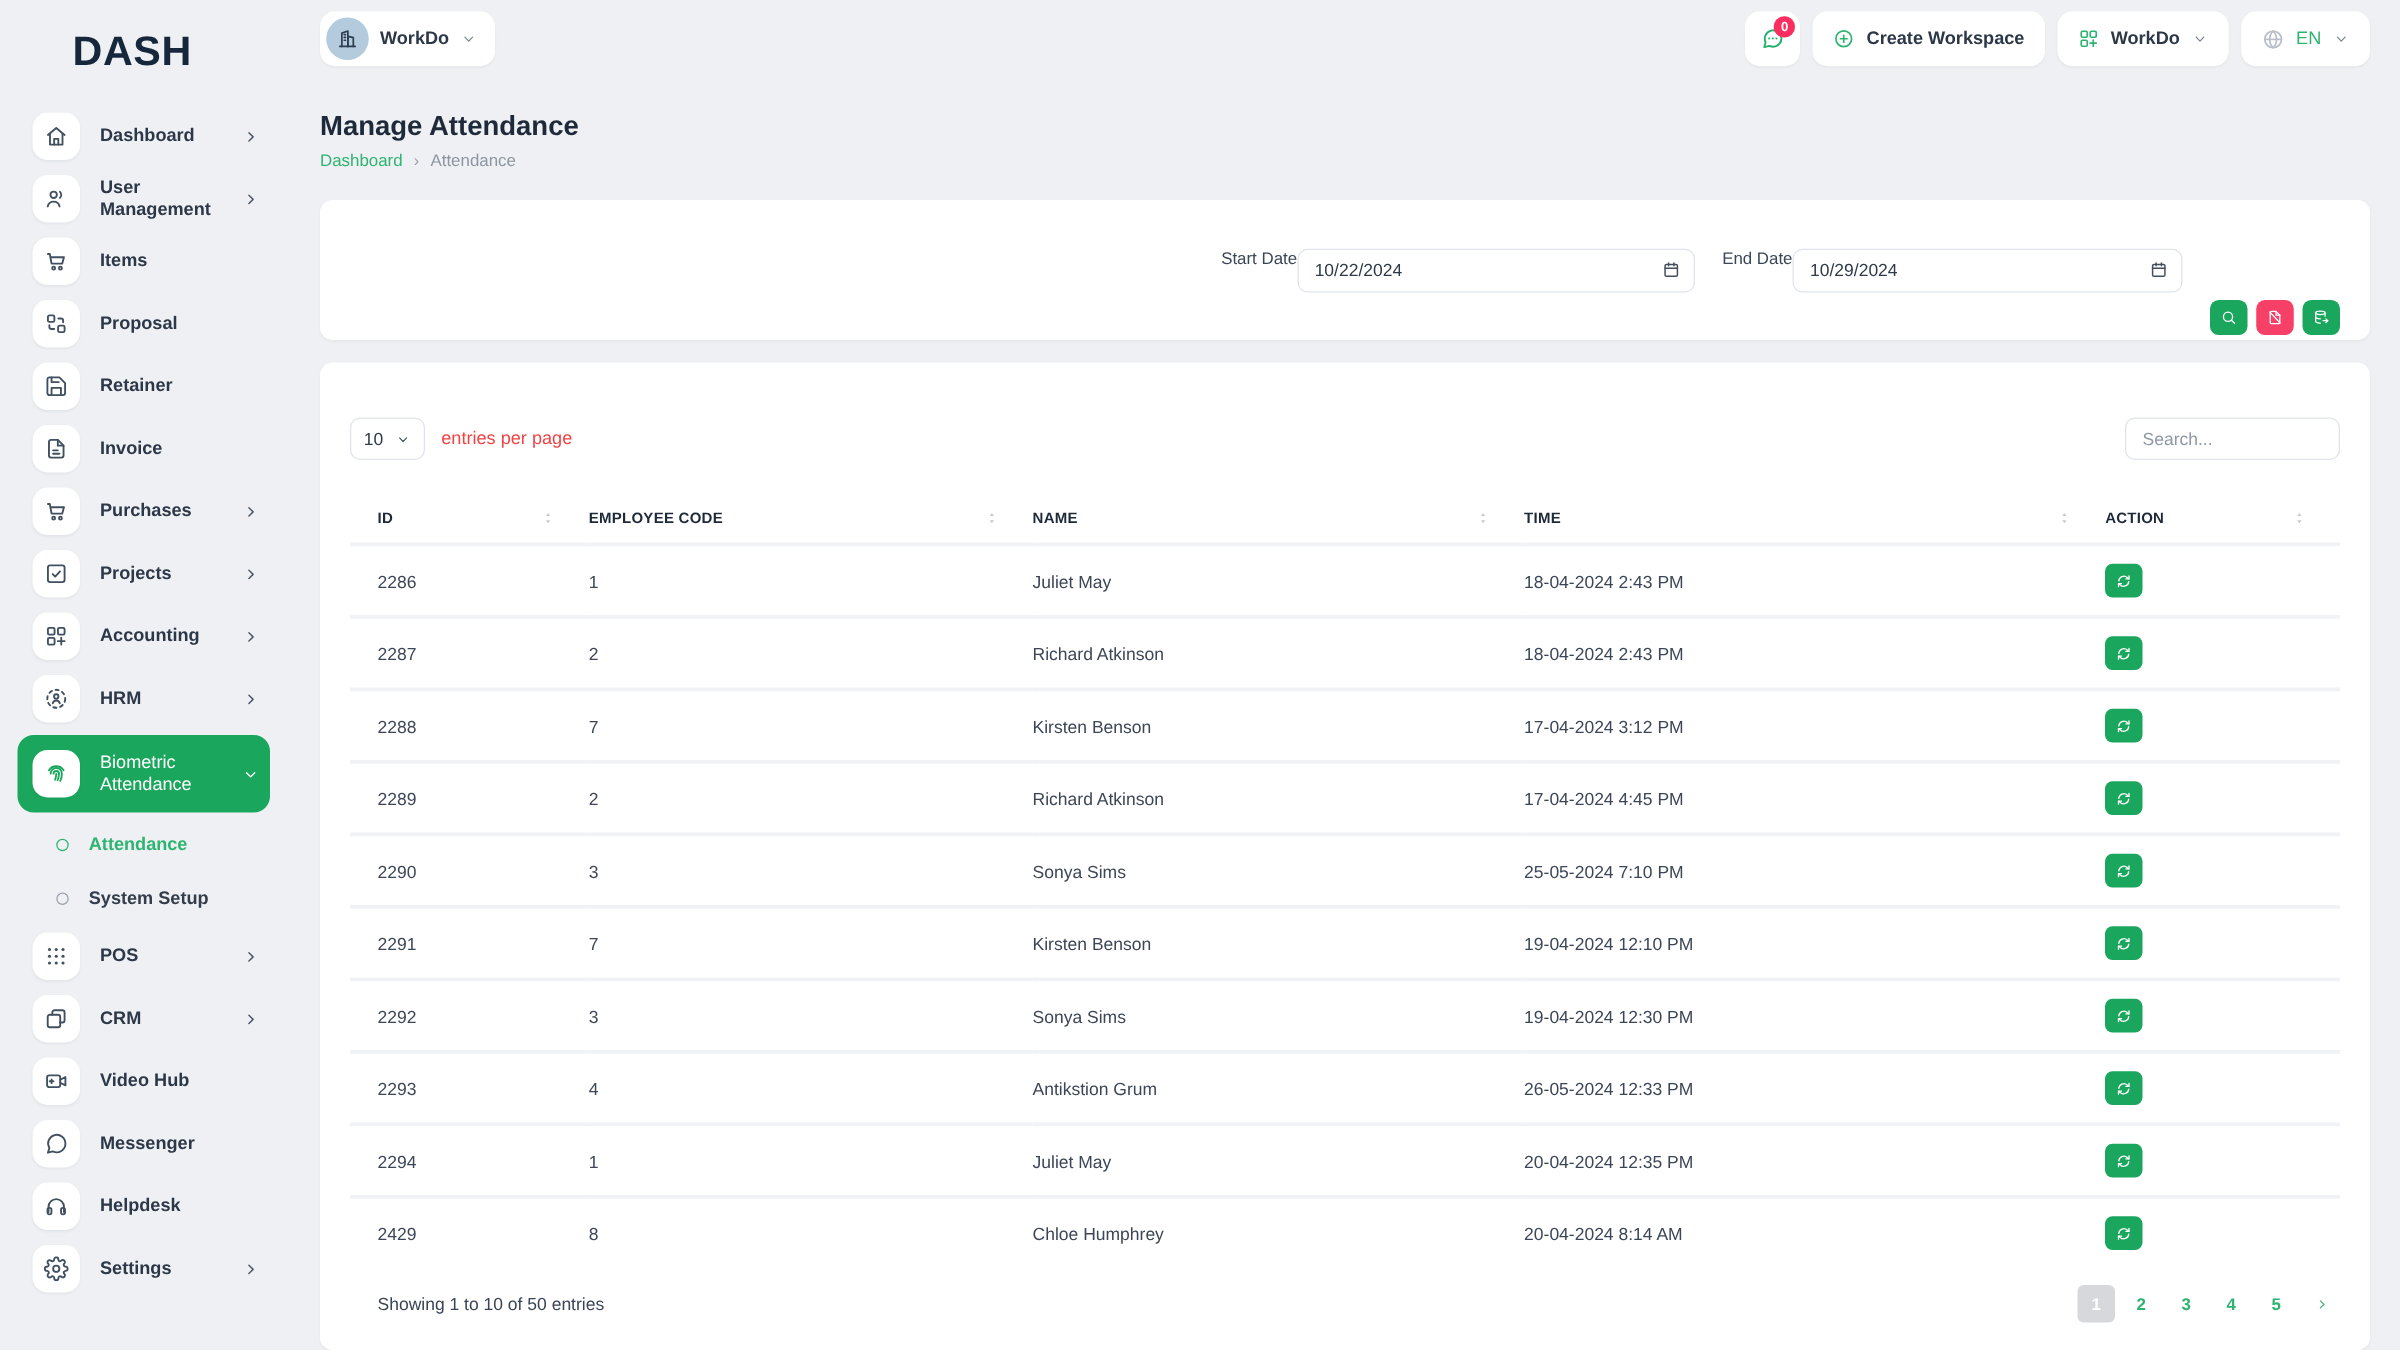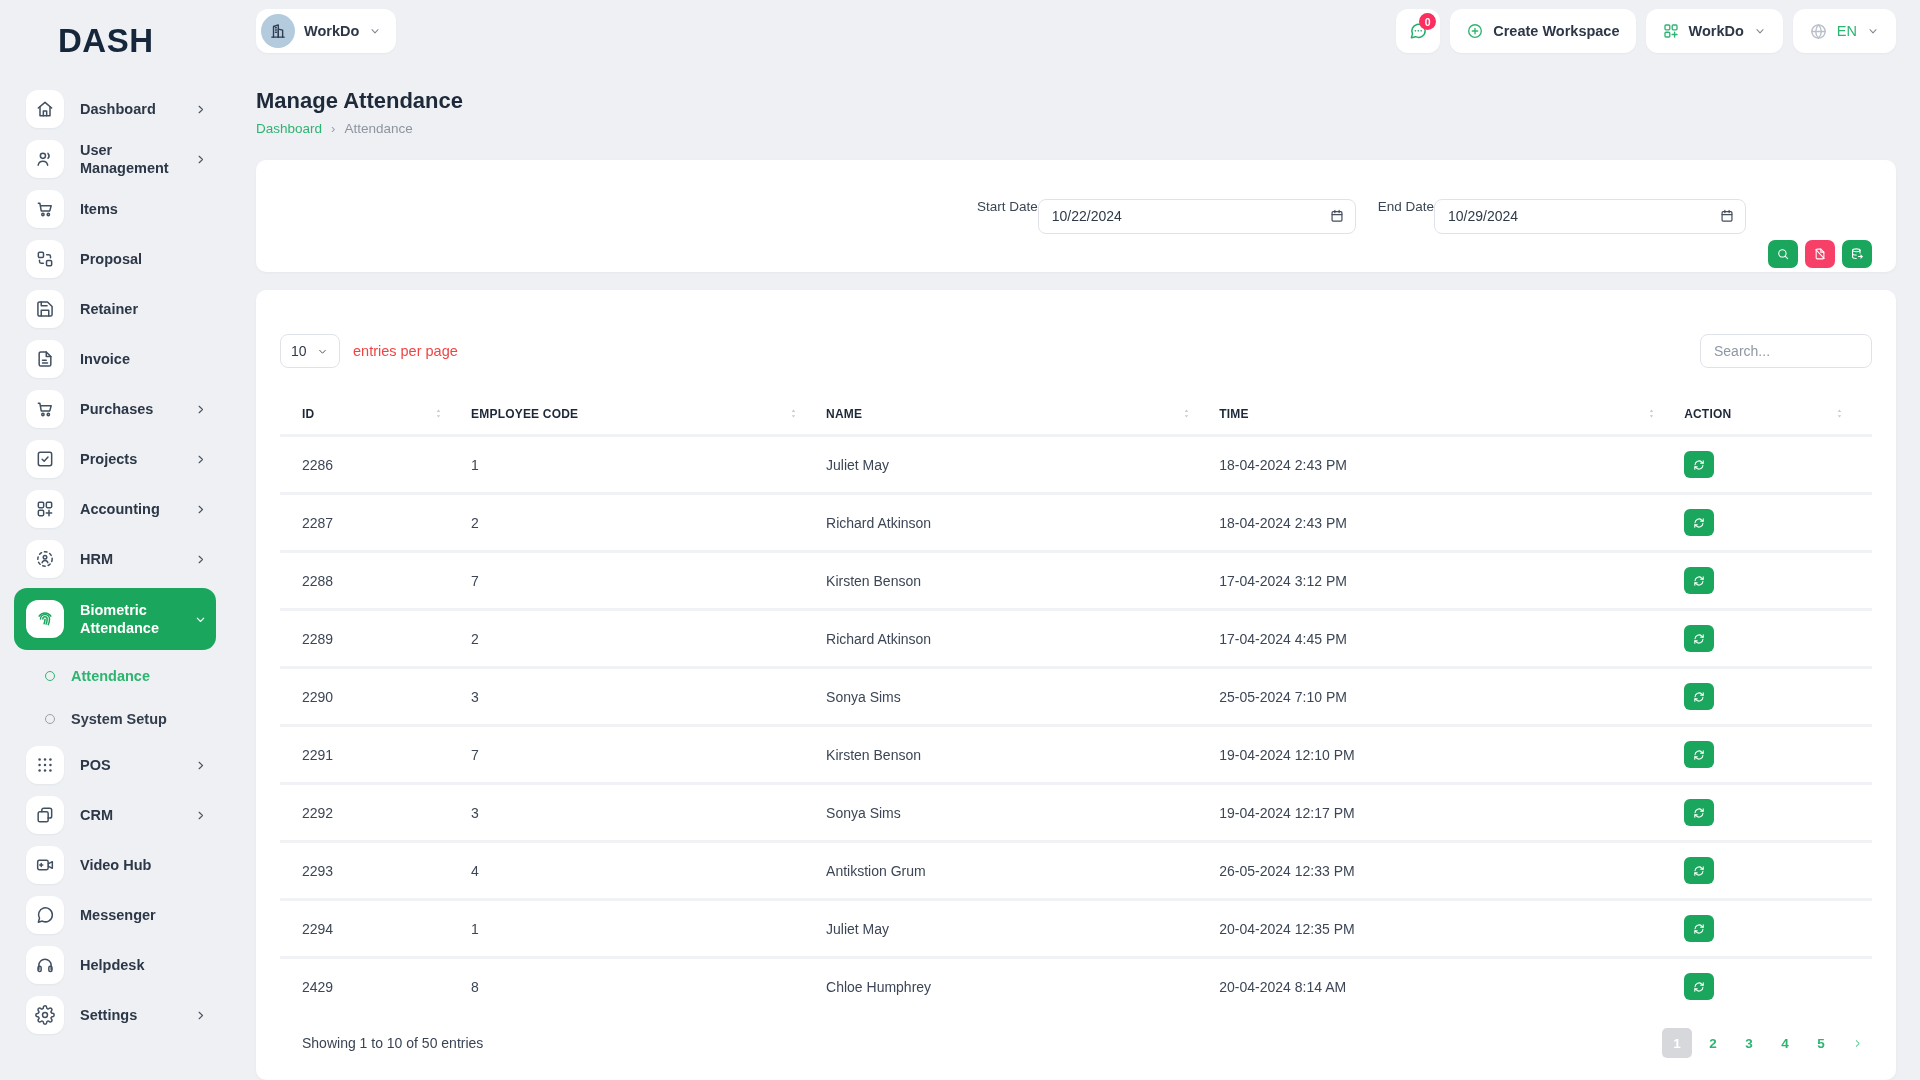--- a/index.html
+++ b/index.html
@@ -17,21 +17,21 @@
   .logo-text{ position:relative; font-size:33px; font-weight:800; letter-spacing:.5px; color:#16273c; }
   .nav{ padding:2px 14px 0; }
   .nav-item{ height:50px; display:flex; align-items:center; gap:16px; padding:0 8px 0 12px; cursor:pointer; color:#2c3747; }
   .tile{ width:38px; height:38px; flex:none; background:#fff; border-radius:12px; display:flex; align-items:center; justify-content:center; color:#415060; box-shadow:0 1px 2px rgba(20,30,50,.05); }
   .tile svg{ width:20px; height:20px; }
   .nav-label{ font-size:14.5px; font-weight:600; flex:1; line-height:1.25; }
   .nav-chev{ color:#4a5564; }
   .nav-chev svg{ width:15px; height:15px; }
   .nav-item.active{ background:var(--green); border-radius:13px; height:62px; margin:4px 0; color:#fff; }
   .nav-item.active .tile{ color:var(--green); }
-  .nav-item.active .nav-label{ font-weight:700; }
+  .nav-item.active .nav-label{ font-weight:400; }
   .nav-item.active .nav-chev{ color:#fff; }
   .nav-sub{ height:43px; display:flex; align-items:center; gap:16px; padding-left:31px; font-size:14.5px; font-weight:600; color:#333d4c; cursor:pointer; }
   .nav-sub .bullet{ width:10px; height:10px; border:1.7px solid #98a1ab; border-radius:50%; flex:none; }
   .nav-sub.active{ color:var(--green-text); }
   .nav-sub.active .bullet{ border-color:var(--green-text); }
 
   
   .main{ flex:1; display:flex; flex-direction:column; padding:0 24px 0 26px; min-width:0; }
 
   .topbar{ height:62px; display:flex; align-items:center; justify-content:space-between; }
@@ -77,21 +77,21 @@
   .controls-left{ display:flex; align-items:center; gap:13px; }
   .select-pill{ width:60px; height:34px; border:1px solid #dfe3e9; border-radius:8px; background:#fff; display:flex; align-items:center; justify-content:space-between; padding:0 10px; font-size:14px; color:#2f3a49; cursor:pointer; }
   .select-pill .chev{ color:#4a5564; } .select-pill .chev svg{ width:13px; height:13px; }
   .controls-text{ font-size:14.5px; color:#ef4444; }
   .search-input{ width:172px; height:34px; border:1px solid #dfe3e9; border-radius:8px; padding:0 13px; font-size:14px; color:#2f3a49; outline:none; }
   .search-input::placeholder{ color:#8e98a5; }
 
   table{ width:100%; border-collapse:collapse; }
   th{ text-align:left; padding:13px 26px 13px 0; }
   th:first-child .th-inner{ padding-left:22px; }
-  .th-inner{ display:flex; justify-content:space-between; font-size:12px; font-weight:700; color:#1d2938; letter-spacing:.2px; cursor:pointer; }
+  .th-inner{ display:flex; align-items:center; justify-content:space-between; font-size:12px; font-weight:700; color:#1d2938; letter-spacing:.2px; cursor:pointer; }
   .sort{ color:#c5cbd3; } .sort svg{ width:13px; height:13px; }
   th:nth-child(1){ width:12%; } th:nth-child(2){ width:22.3%; } th:nth-child(3){ width:24.7%; } th:nth-child(4){ width:29.2%; }
   td{ font-size:14px; color:#3c4656; padding:14px 8px 14px 0; border-top:3px solid #f0f2f5; }
   td:first-child{ padding-left:22px; }
   .action-btn{ width:30px; height:27px; border:none; border-radius:6px; background:var(--green); color:#fff; display:flex; align-items:center; justify-content:center; cursor:pointer; }
   .action-btn svg{ width:14px; height:14px; }
 
   .table-footer{ margin-top:14px; display:flex; align-items:center; justify-content:space-between; }
   .showing-text{ font-size:14px; color:#3a4454; padding-left:22px; }
   .pagination{ display:flex; align-items:center; gap:6px; }
@@ -682,21 +682,21 @@
                     <path d="M4.8 19.4v-4.2H9"></path>
                   </svg>
                 </span>
               </button>
             </td>
           </tr>
           <tr>
             <td>2292</td>
             <td>3</td>
             <td>Sonya Sims</td>
-            <td>19-04-2024 12:17 PM</td>
+            <td>19-04-2024 12:30 PM</td>
             <td>
               <button class="action-btn">
                 <span>
                   <svg viewBox="0 0 24 24" fill="none" stroke="currentColor" stroke-width="1.8" stroke-linecap="round" stroke-linejoin="round">
                     <path d="M5.2 11.5a6.9 6.9 0 0 1 11.6-4.6L19 8.8"></path>
                     <path d="M19.2 4.6v4.2H15"></path>
                     <path d="M18.8 12.5a6.9 6.9 0 0 1-11.6 4.6L5 15.2"></path>
                     <path d="M4.8 19.4v-4.2H9"></path>
                   </svg>
                 </span>

